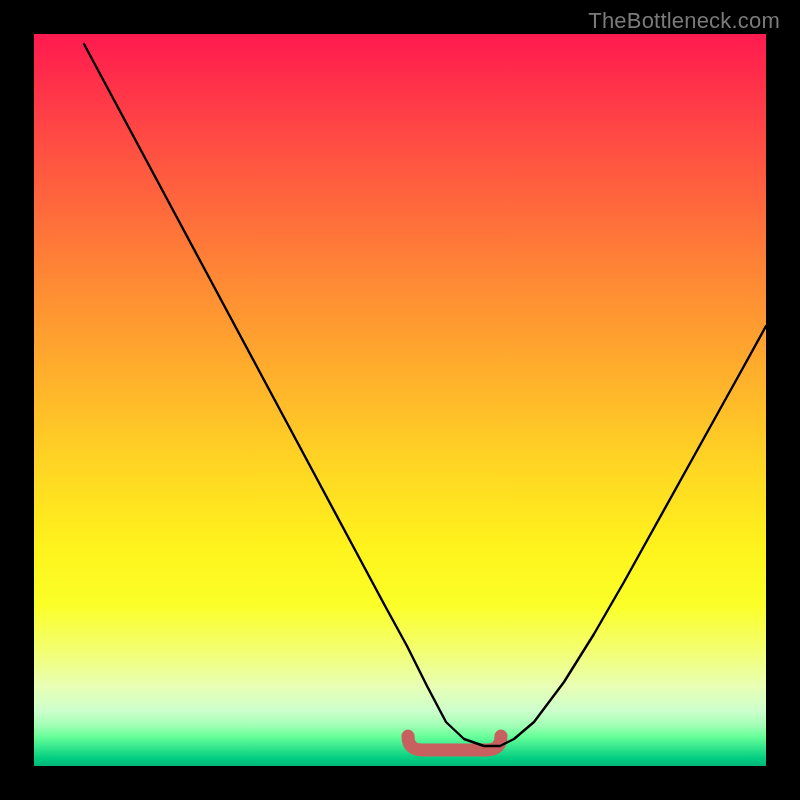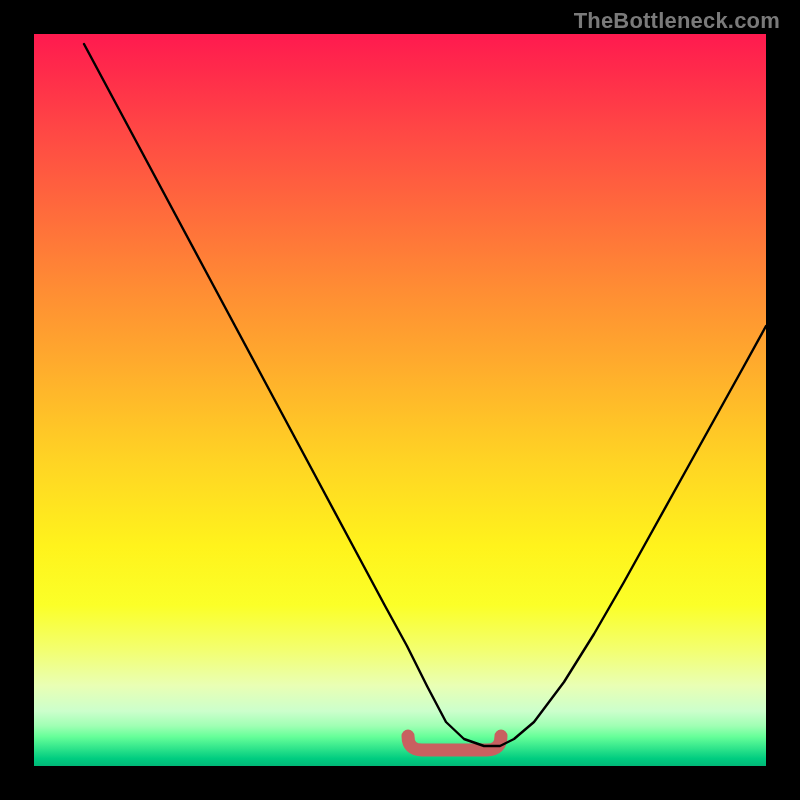--- a/index.html
+++ b/index.html
@@ -52,21 +52,21 @@
     inset: 0;
     width: 732px;
     height: 732px;
   }
   .watermark {
     position: absolute;
     top: 8px;
     right: 20px;
     font-family: Arial, Helvetica, sans-serif;
     font-size: 22px;
-    font-weight: 700;
+    font-weight: 400;
     color: #7a7a7a;
     letter-spacing: 0.2px;
   }
 </style>
 </head>
 <body>
 
 <div class="chart-wrap">
 
   <div class="watermark">TheBottleneck.com</div>

